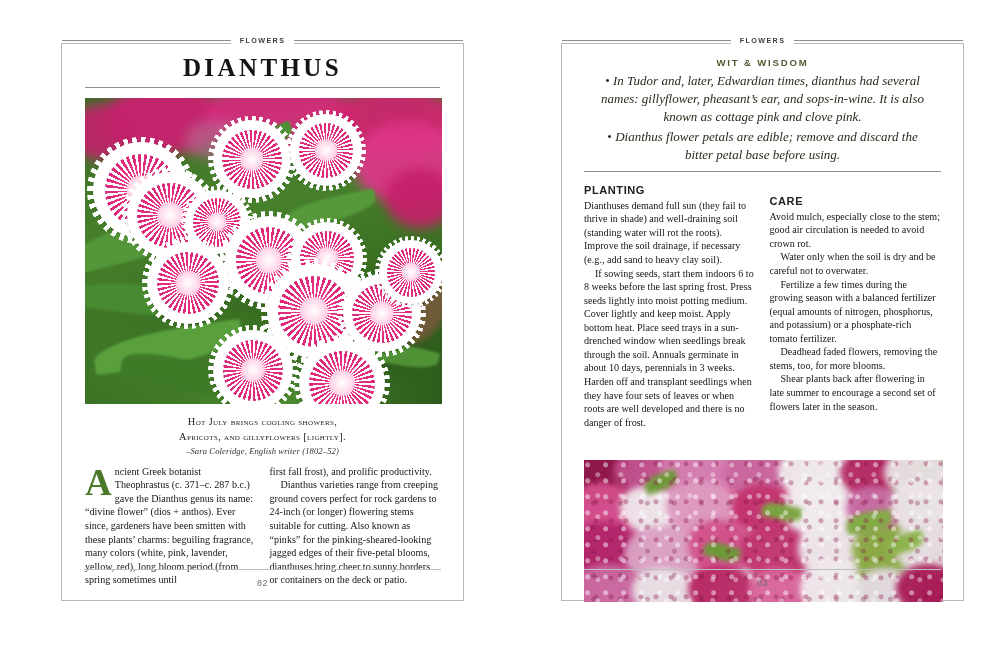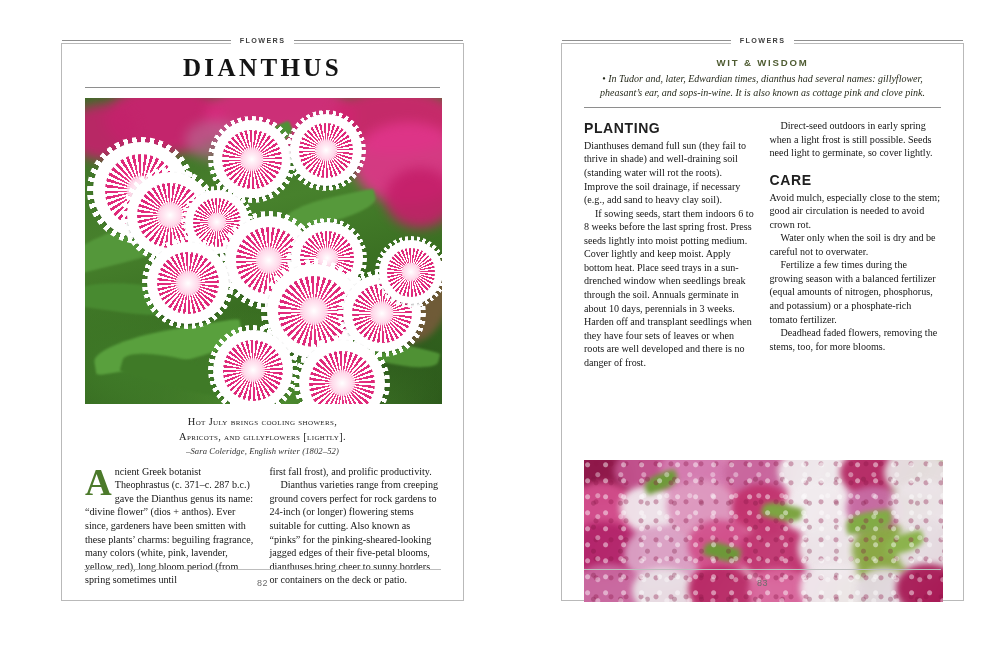--- a/index.html
+++ b/index.html
@@ -161,21 +161,21 @@
   }
   .wit-title {
     font-family: "Liberation Sans", sans-serif;
     font-size: 9.6px;
     font-weight: 700;
     letter-spacing: 1.8px;
     color: #4f5c32;
     margin: 0 0 4px 0;
   }
   .wit-item {
-    font-size: 10px;
+    font-size: 13px;
     font-style: italic;
     line-height: 1.4;
     color: #272b1c;
     margin: 0 0 1px 0;
     padding: 0 4px;
   }
   .wit-item .bullet { font-style: normal; }
 
   .rp-cols {
     margin: 11px 0 0 0;
@@ -186,21 +186,21 @@
     flex: 1 1 0;
     font-size: 10.1px;
     line-height: 1.345;
     color: #141414;
   }
   .rp-col p { margin: 0; }
   .rp-col p.indent { text-indent: 11px; }
 
   h2.sect {
     font-family: "Liberation Sans", sans-serif;
-    font-size: 14px;
+    font-size: 11px;
     font-weight: 700;
     letter-spacing: 0.6px;
     color: #202020;
     margin: 0 0 1px 0;
   }
   h2.sect.spaced { margin-top: 11px; }
 
   .photo-bed {
     position: absolute;
     left: 22px;
@@ -427,35 +427,36 @@
       <div class="rule"></div>
       <div class="rh-label">FLOWERS</div>
       <div class="rule"></div>
     </div>
 
     <div class="rp-inner">
 
       <div class="wit-box">
         <div class="wit-title">WIT &amp; WISDOM</div>
         <div class="wit-item"><span class="bullet">•</span> <span>In Tudor and, later, Edwardian times, dianthus had several names: gillyflower, pheasant’s ear, and sops-in-wine. It is also known as cottage pink and clove pink.</span></div>
+        <div class="wit-item"><span class="bullet">•</span> <span>Dianthus flower petals are edible; remove and discard the bitter petal base before using.</span></div>
       </div>
 
       <div class="rp-cols">
         <div class="rp-col">
           <h2 class="sect">PLANTING</h2>
           <p>Dianthuses demand full sun (they fail to thrive in shade) and well-draining soil (standing water will rot the roots). Improve the soil drainage, if necessary (e.g., add sand to heavy clay soil).</p>
           <p class="indent">If sowing seeds, start them indoors 6 to 8 weeks before the last spring frost. Press seeds lightly into moist potting medium. Cover lightly and keep moist. Apply bottom heat. Place seed trays in a sun-drenched window when seedlings break through the soil. Annuals germinate in about 10 days, perennials in 3 weeks. Harden off and transplant seedlings when they have four sets of leaves or when roots are well developed and there is no danger of frost.</p>
         </div>
         <div class="rp-col">
-          <p class="indent">Direct-seed outdoors in early spring when a light frost is still possible. Seeds need light to germinate, so cover lightly.</p>
           <h2 class="sect spaced">CARE</h2>
           <p>Avoid mulch, especially close to the stem; good air circulation is needed to avoid crown rot.</p>
           <p class="indent">Water only when the soil is dry and be careful not to overwater.</p>
           <p class="indent">Fertilize a few times during the growing season with a balanced fertilizer (equal amounts of nitrogen, phosphorus, and potassium) or a phosphate-rich tomato fertilizer.</p>
           <p class="indent">Deadhead faded flowers, removing the stems, too, for more blooms.</p>
+          <p class="indent">Shear plants back after flowering in late summer to encourage a second set of flowers later in the season.</p>
         </div>
       </div>
 
     </div>
 
     <div class="photo-bed">
       <div class="massbed"></div>
 
       <div class="clump" style="left:-12px; top:-8px; width:62px; height:52px; background:#8e1748;"></div>
       <div class="clump" style="left:30px; top:-10px; width:58px; height:44px; background:#c1518c;"></div>

